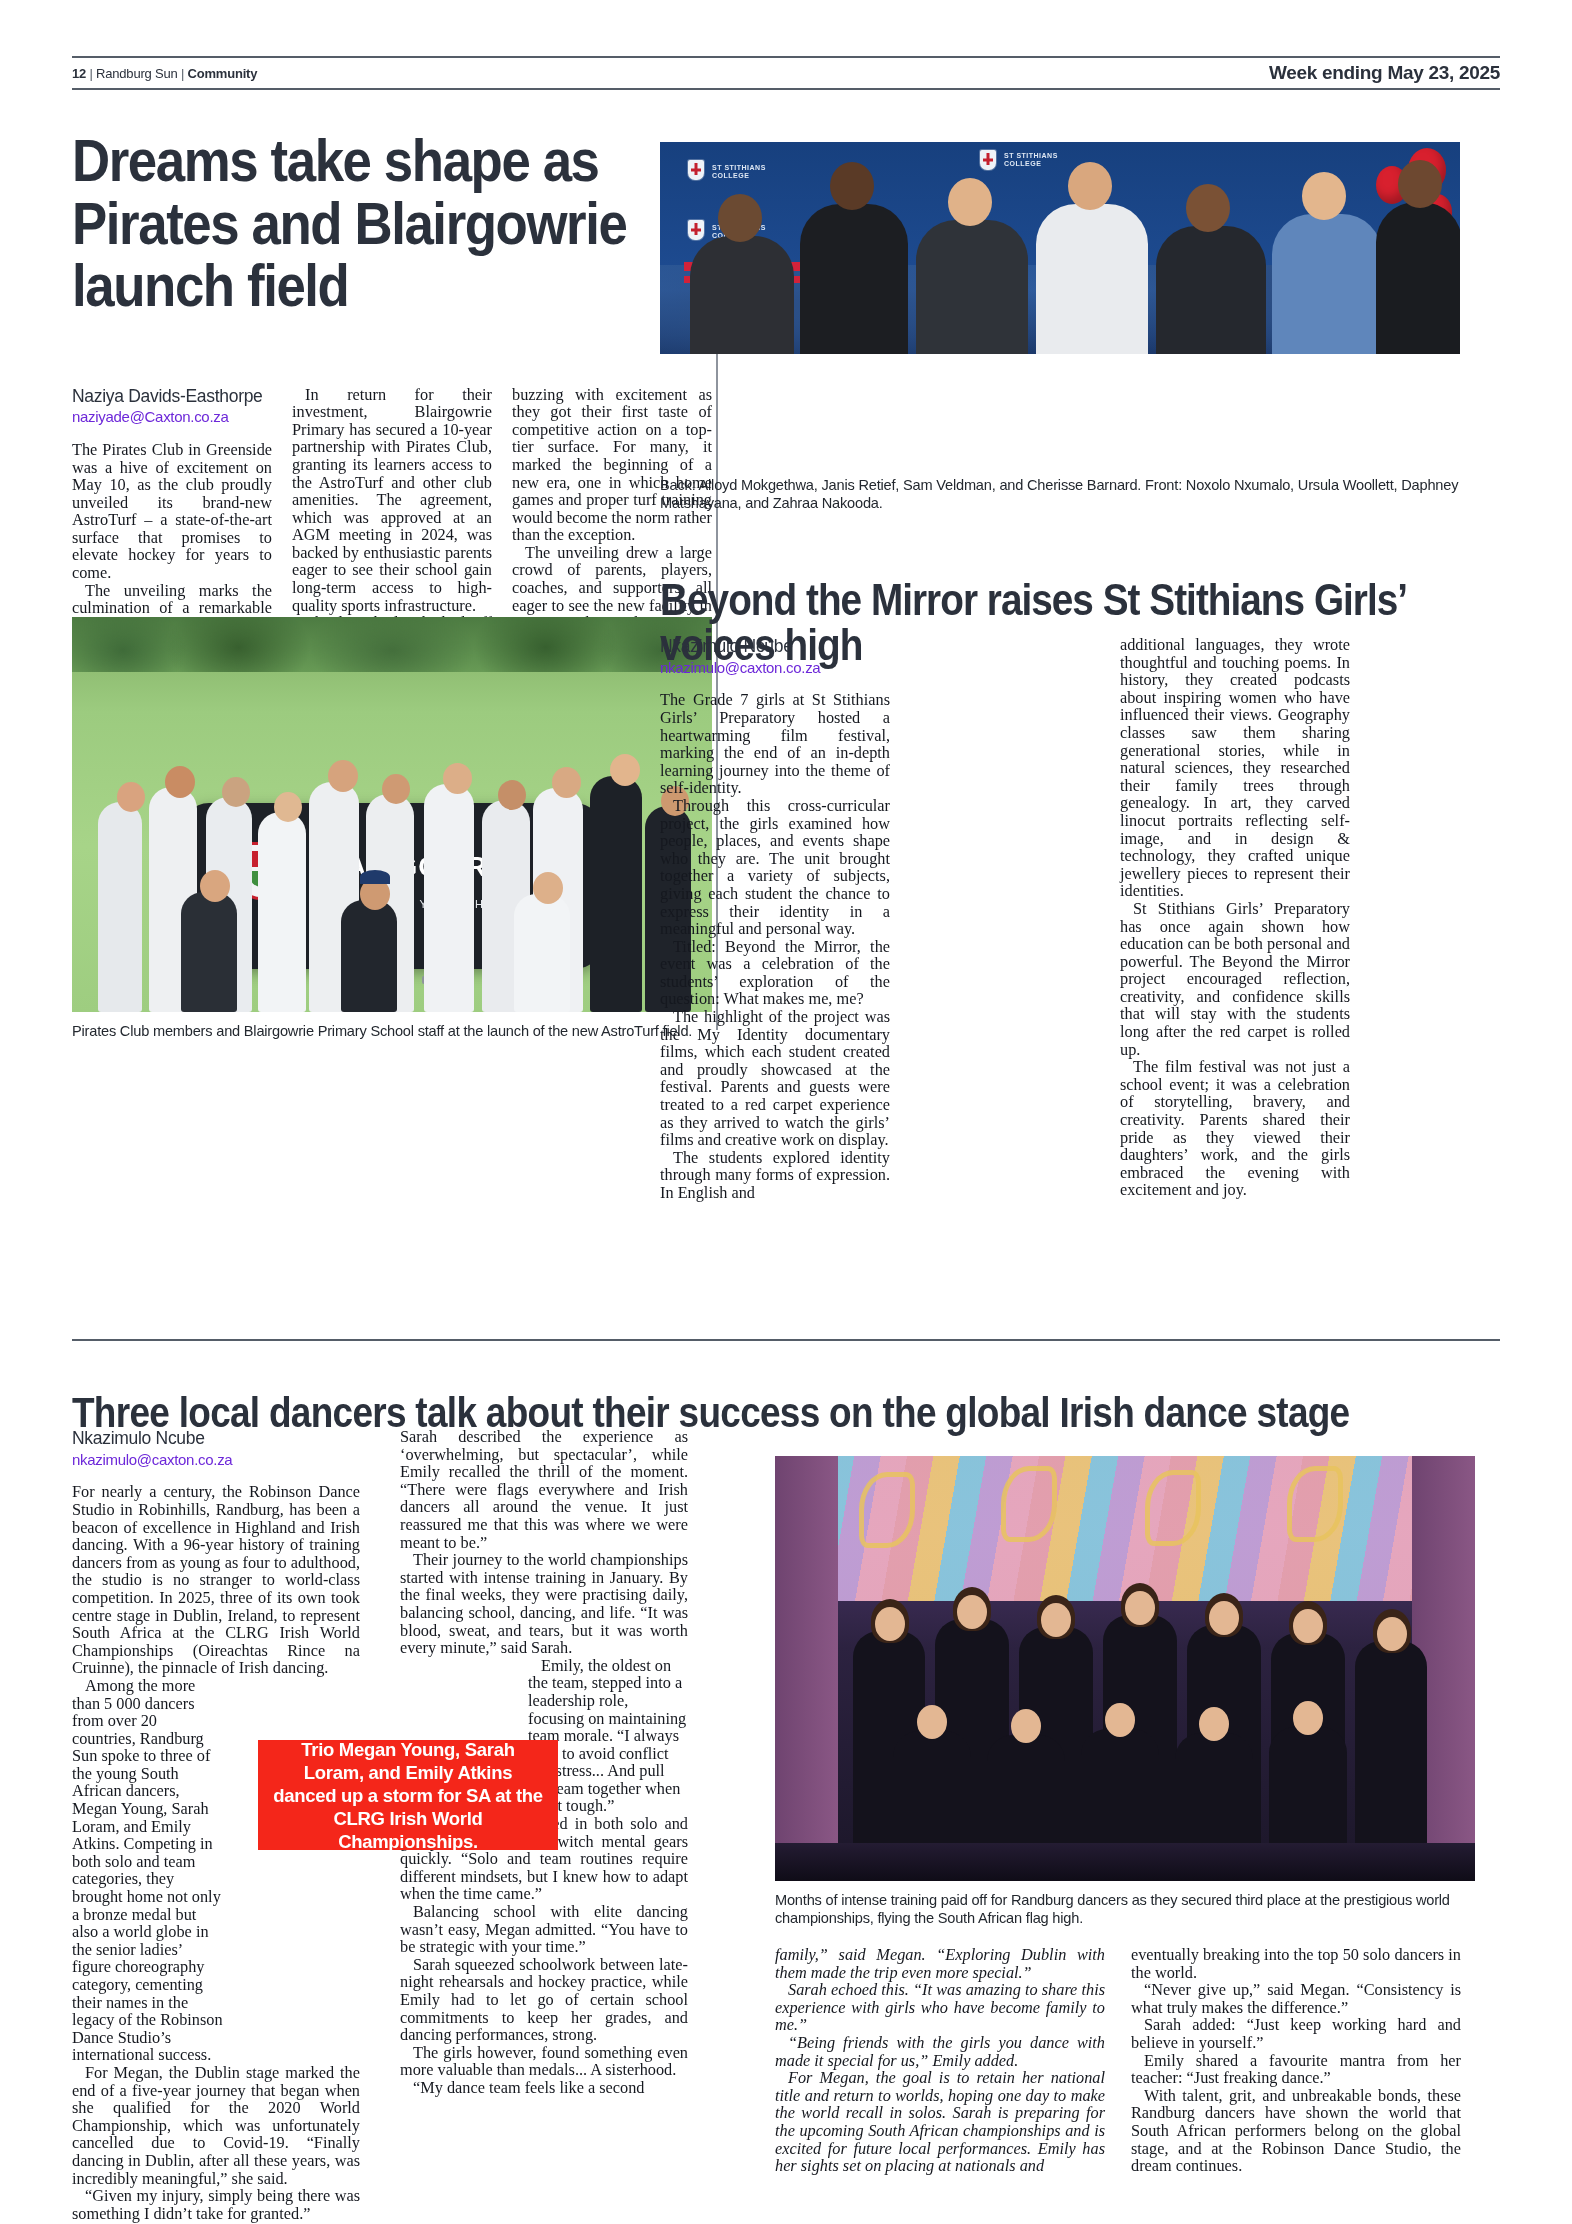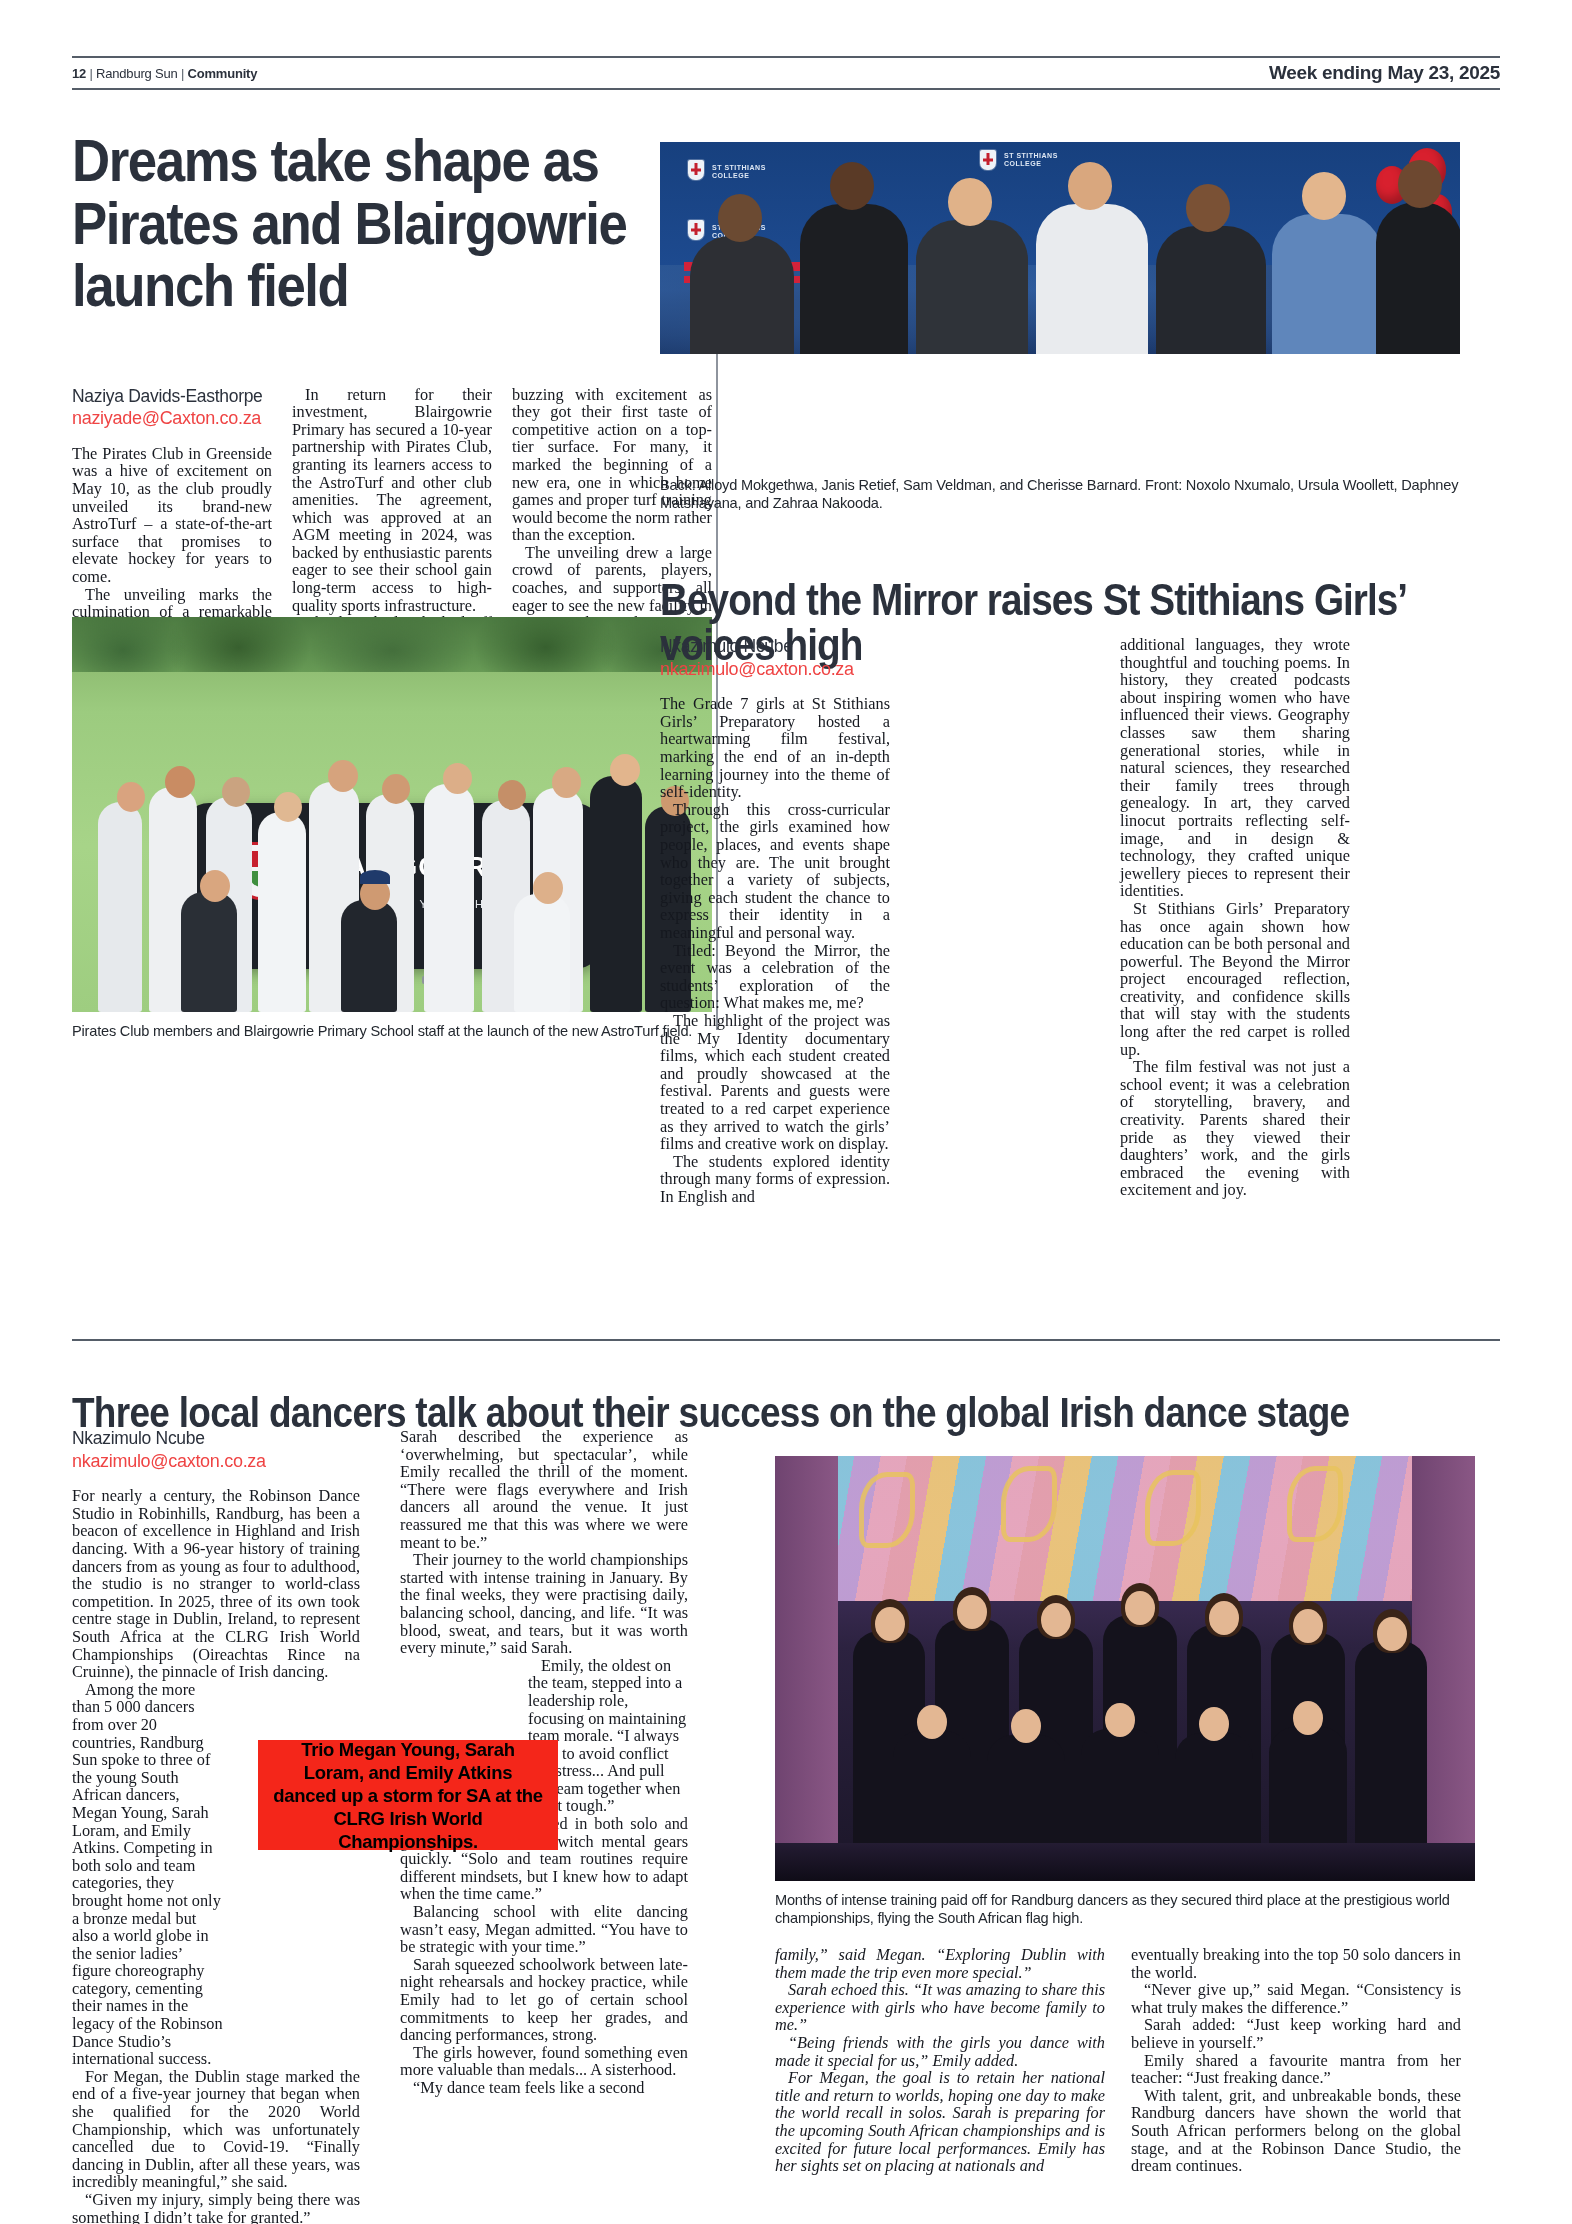--- a/index.html
+++ b/index.html
@@ -33,21 +33,21 @@
     letter-spacing:-1.6px; line-height:1.04;
     transform:scaleX(.88); transform-origin:left center;
   }
 
   .byline-name {
     font-family:"Liberation Sans", sans-serif;
     font-size:17.5px; color:#2b313c; line-height:1.25; letter-spacing:-.3px;
   }
   .byline-mail {
     font-family:"Liberation Sans", sans-serif;
-    font-size:18px; color:#ef4444; line-height:1.3; letter-spacing:-.3px;
+    font-size:15px; color:#6d28d9; line-height:1.3; letter-spacing:-.3px;
   }
 
   .body-col p {
     margin:0; font-size:16.3px; line-height:17.6px;
     text-align:justify; text-indent:13px; hyphens:auto;
   }
   .body-col p.first { text-indent:0; }
   .body-col { font-family:"Liberation Serif", serif; color:#15181f; }
 
   .caption {
@@ -175,21 +175,21 @@
     background:linear-gradient(90deg,#6f4470,#8a5785);
   }
   .ph3 .curtain-l{left:0;} .ph3 .curtain-r{right:0;}
   .ph3 .d{ position:absolute; bottom:0; background:#14121c; border-radius:26px 26px 0 0; }
   .ph3 .dh{ position:absolute; border-radius:50%; background:#e3b793; }
   .ph3 .dhair{ position:absolute; border-radius:50% 50% 40% 40%; background:#3a2418; }
   .ph3 .floor{ position:absolute; left:0;right:0;bottom:0;height:9%; background:linear-gradient(180deg,#241c33,#0f0c17); }
 
   .redbox{
     position:absolute;
-    background:#f4261a; color:#000000;
+    background:#f4261a; color:#ffffff;
     font-family:"Liberation Sans", sans-serif; font-weight:bold;
     font-size:18.5px; line-height:23px; text-align:center;
     letter-spacing:-.3px;
     display:flex; align-items:center; justify-content:center;
     padding:10px 12px;
   }
 
   .section-rule{ position:absolute; left:72px; right:72px; height:2px; background:#555d68; }
 </style>
 </head>

